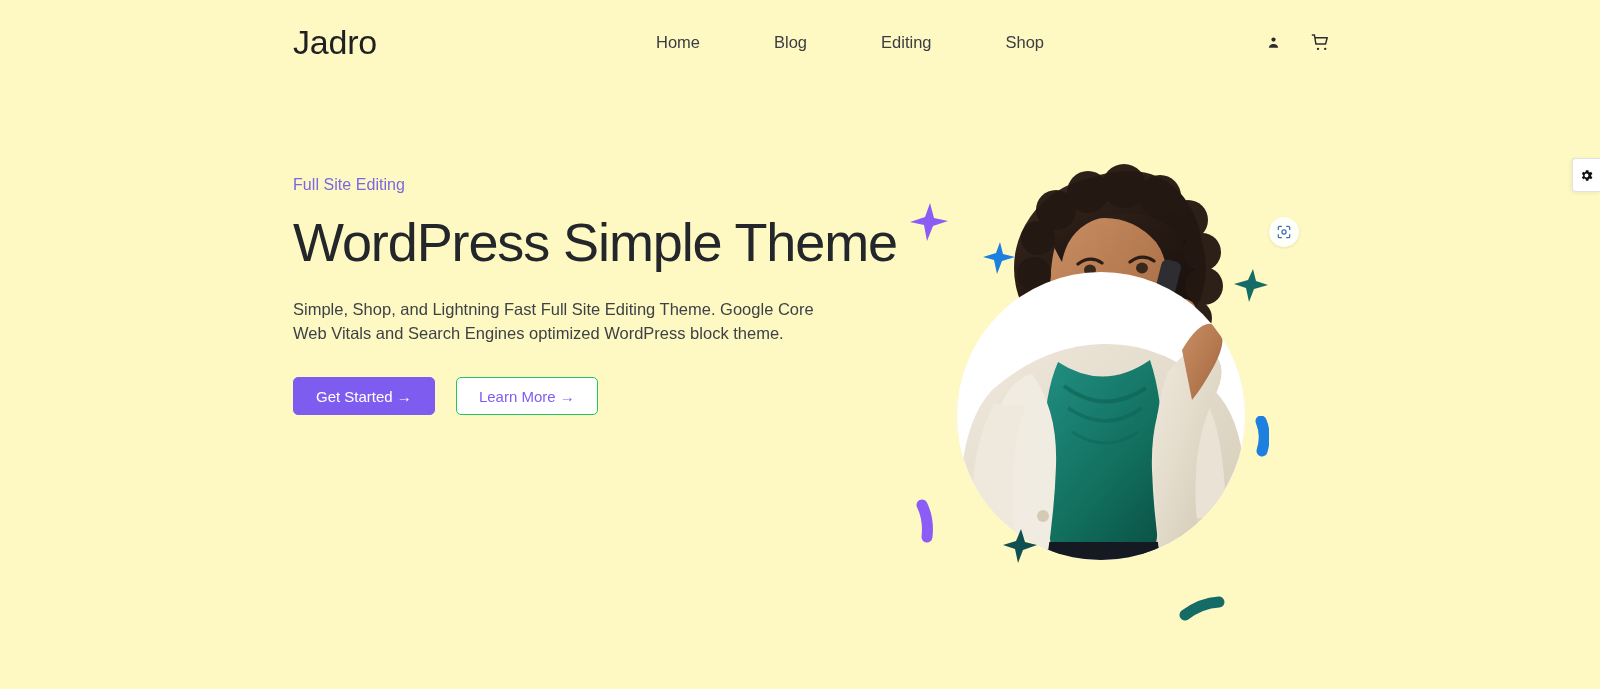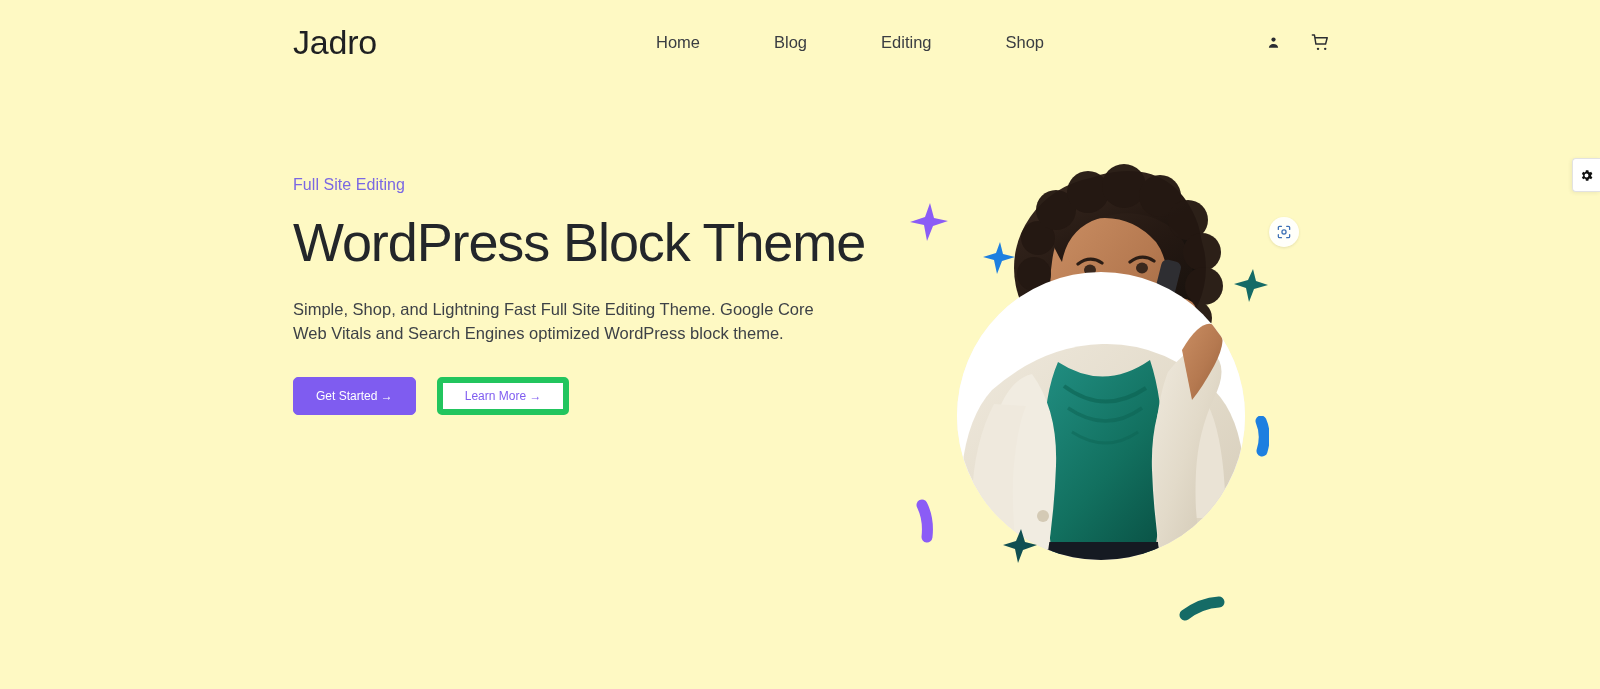--- a/index.html
+++ b/index.html
@@ -120,38 +120,38 @@
   }
   .hero-actions {
     display: flex;
     align-items: center;
     gap: 21px;
   }
   .btn {
     display: inline-flex;
     align-items: center;
     justify-content: center;
-    font-size: 12px;
+    font-size: 15px;
     line-height: 1;
     height: 38px;
     padding: 0 22px;
     border-radius: 5px;
     text-decoration: none;
     cursor: pointer;
     white-space: nowrap;
   }
   .btn-primary {
     background: #7f5cf0;
     color: #ffffff;
     border: 1px solid #7f5cf0;
   }
   .btn-secondary {
     background: #ffffff;
     color: #7f5cf0;
-    border: 6px solid #22c55e;
+    border: 1px solid #22c55e;
   }
 
   
   .hero-media {
     position: absolute;
     left: 895px;
     top: 40px;
     width: 420px;
     height: 480px;
   }
@@ -264,21 +264,21 @@
         </button>
       </div>
 
     </div>
   </header>
 
   <section class="hero">
 
     <div class="hero-text">
       <p class="eyebrow">Full Site Editing</p>
-      <h1 class="hero-title">WordPress Block Theme</h1>
+      <h1 class="hero-title">WordPress Simple Theme</h1>
       <p class="hero-desc">Simple, Shop, and Lightning Fast Full Site Editing Theme. Google Core Web Vitals and Search Engines optimized WordPress block theme.</p>
 
       <div class="hero-actions">
         <a class="btn btn-primary" href="#">Get Started →</a>
         <a class="btn btn-secondary" href="#">Learn More →</a>
       </div>
     </div>
 
     <div class="hero-media">
 

